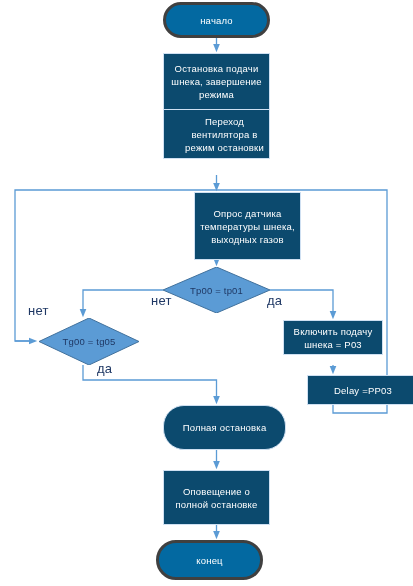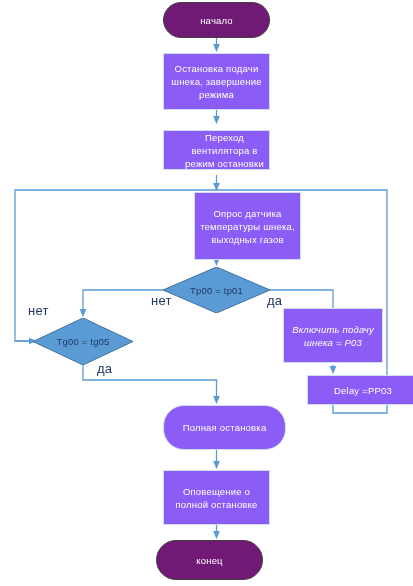--- a/index.html
+++ b/index.html
@@ -13,36 +13,36 @@
   #canvas {
     position: relative;
     width: 413px;
     height: 586px;
     background: #ffffff;
     overflow: hidden;
   }
   .node {
     position: absolute;
     box-sizing: border-box;
-    background: #8b5cf6;
+    background: #0c4a6e;
     border: 1px solid #cfe0f2;
     color: #ffffff;
     display: flex;
     align-items: center;
     justify-content: center;
     text-align: center;
     font-size: 9.5px;
     line-height: 13px;
     letter-spacing: 0.2px;
     padding: 2px 4px;
   }
   .terminator {
     border-radius: 20px;
-    border: 1px solid #404040;
-    background: #701a75;
+    border: 3px solid #404040;
+    background: #0369a1;
   }
   .diamond-wrap {
     position: absolute;
     text-align: right;
   }
   .diamond-wrap svg {
     position: absolute;
     left: 0;
     top: 0;
   }
@@ -116,43 +116,43 @@
   </svg>
 
   <div class="node terminator" style="left:163px; top:2px; width:107px; height:36px;">
     <span>начало</span>
   </div>
 
   <div class="node" style="left:163px; top:53px; width:107px; height:57px;">
     <span>Остановка подачи шнека, завершение режима</span>
   </div>
 
-  <div class="node" style="left:163px; top:130px; width:107px; height:40px;padding-left:20px;">
+  <div class="node" style="left:163px; top:109px; width:107px; height:50px;padding-left:20px;">
     <span>Переход вентилятора в режим остановки</span>
   </div>
 
   <div class="node" style="left:163px; top:192px; width:107px; height:68px;margin-left:31px;">
     <span>Опрос датчика температуры шнека, выходных газов</span>
   </div>
 
   <div class="diamond-wrap" style="left:163px; top:267px; width:107px; height:46px;">
     <svg width="107" height="46" viewBox="0 0 107 46" xmlns="http://www.w3.org/2000/svg">
       <polygon points="53.5,0 107,23 53.5,46 0,23" fill="#5B9BD5" stroke="#41719C" stroke-width="1"></polygon>
     </svg>
     <div class="diamond-label">Tp00 = tp01</div>
   </div>
 
-  <div class="diamond-wrap" style="left:33px; top:318px; width:100px; height:47px;">
+  <div class="diamond-wrap" style="left:39px; top:318px; width:100px; height:47px;">
     <svg width="100" height="47" viewBox="0 0 100 47" xmlns="http://www.w3.org/2000/svg">
       <polygon points="50,0 100,23.5 50,47 0,23.5" fill="#5B9BD5" stroke="#41719C" stroke-width="1"></polygon>
     </svg>
     <div class="diamond-label">Tg00 = tg05</div>
   </div>
 
-  <div class="node" style="left:283px; top:308px; width:100px; height:55px;font-style:italic;">
+  <div class="node" style="left:283px; top:320px; width:100px; height:35px;">
     <span>Включить подачу шнека = P03</span>
   </div>
 
   <div class="node" style="left:283px; top:375px; width:112px; height:30px;margin-left:24px;">
     <span>Delay =PP03</span>
   </div>
 
   <div class="node" style="left:163px; top:405px; width:123px; height:45px;border-radius:21px;">
     <span>Полная остановка</span>
   </div>

